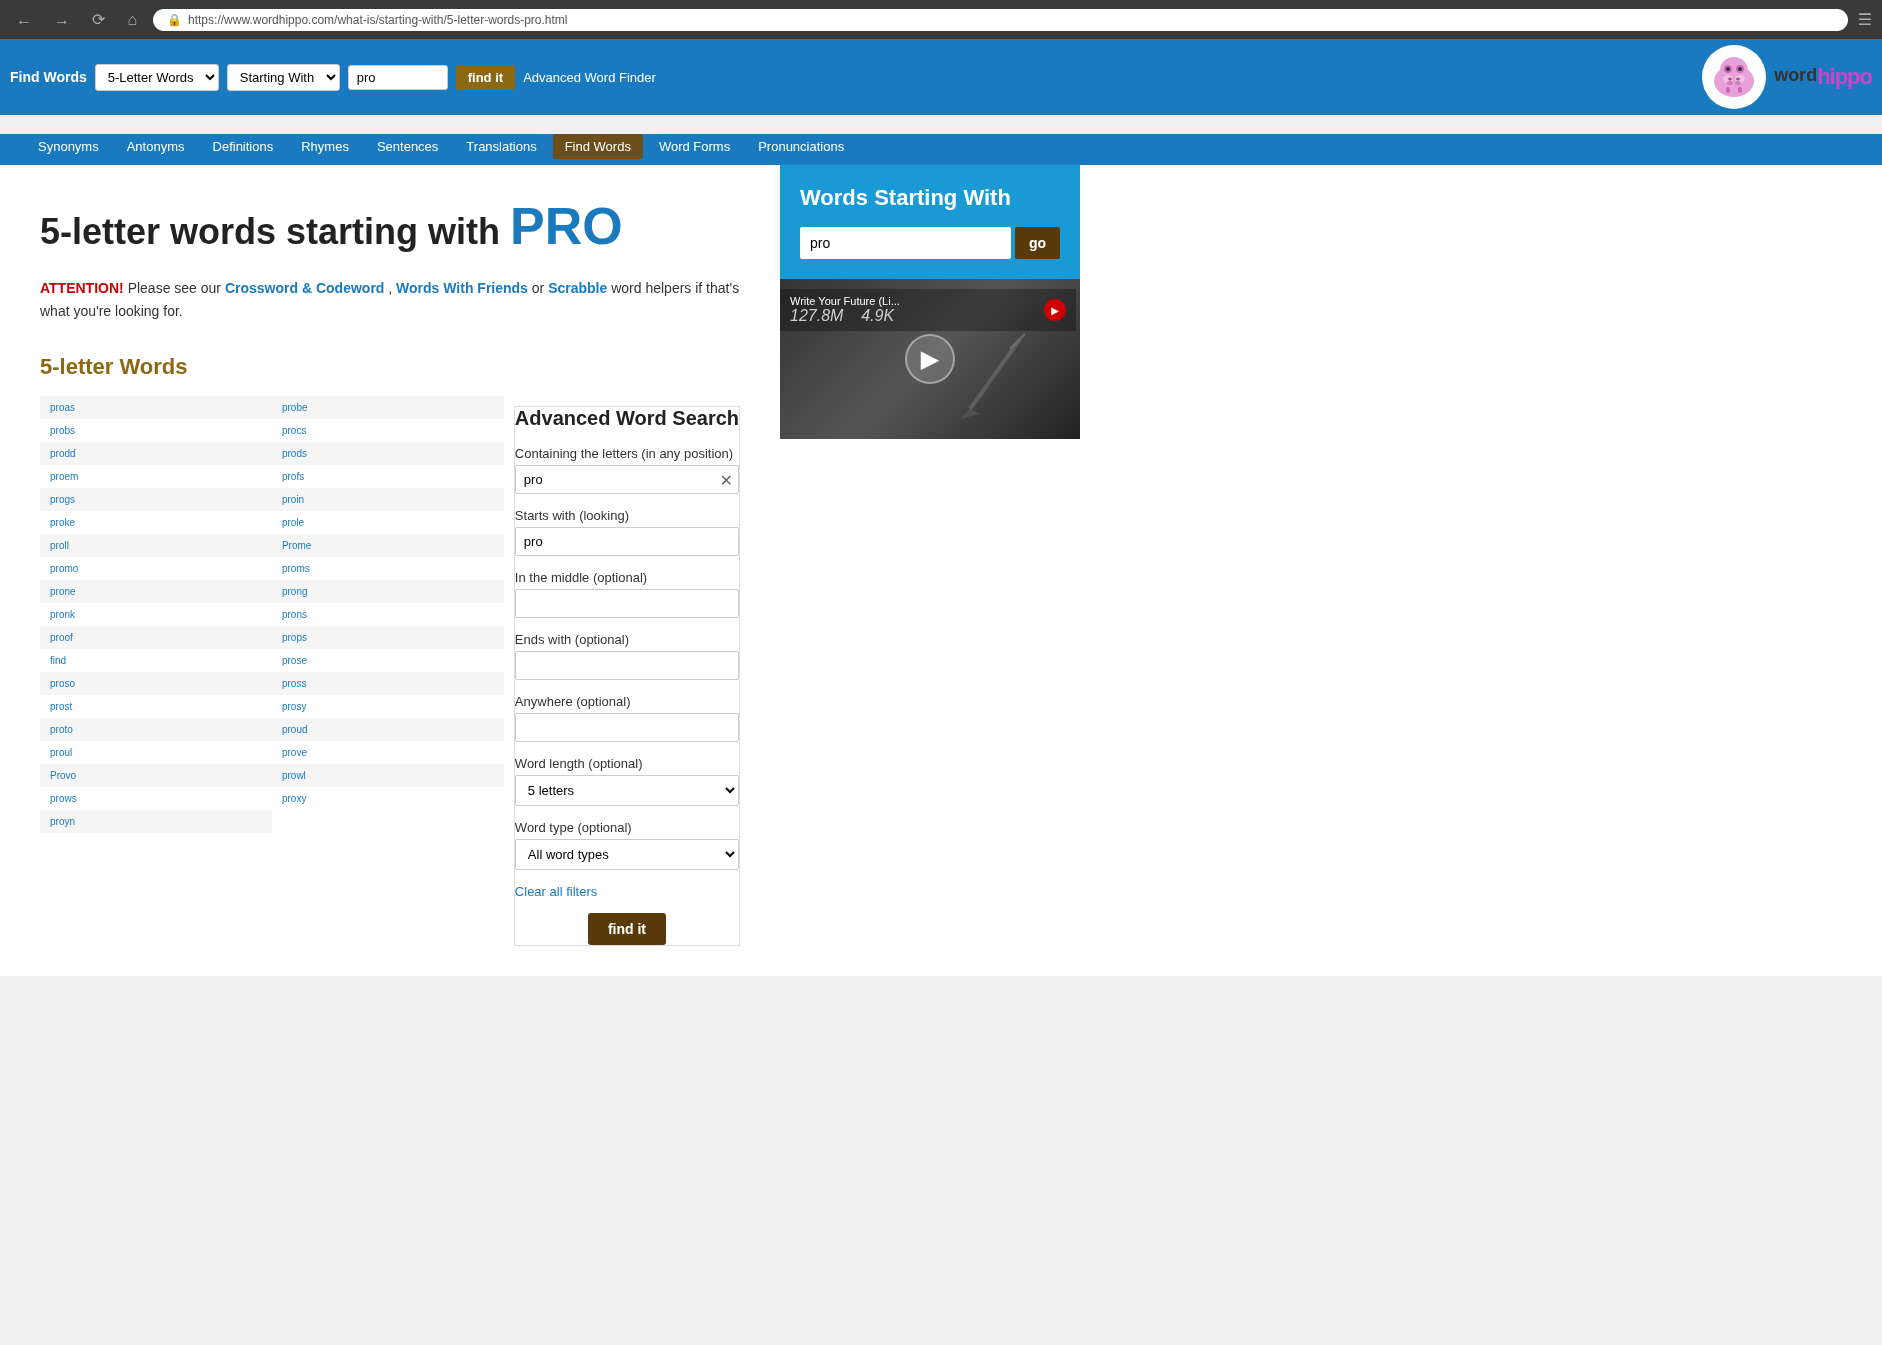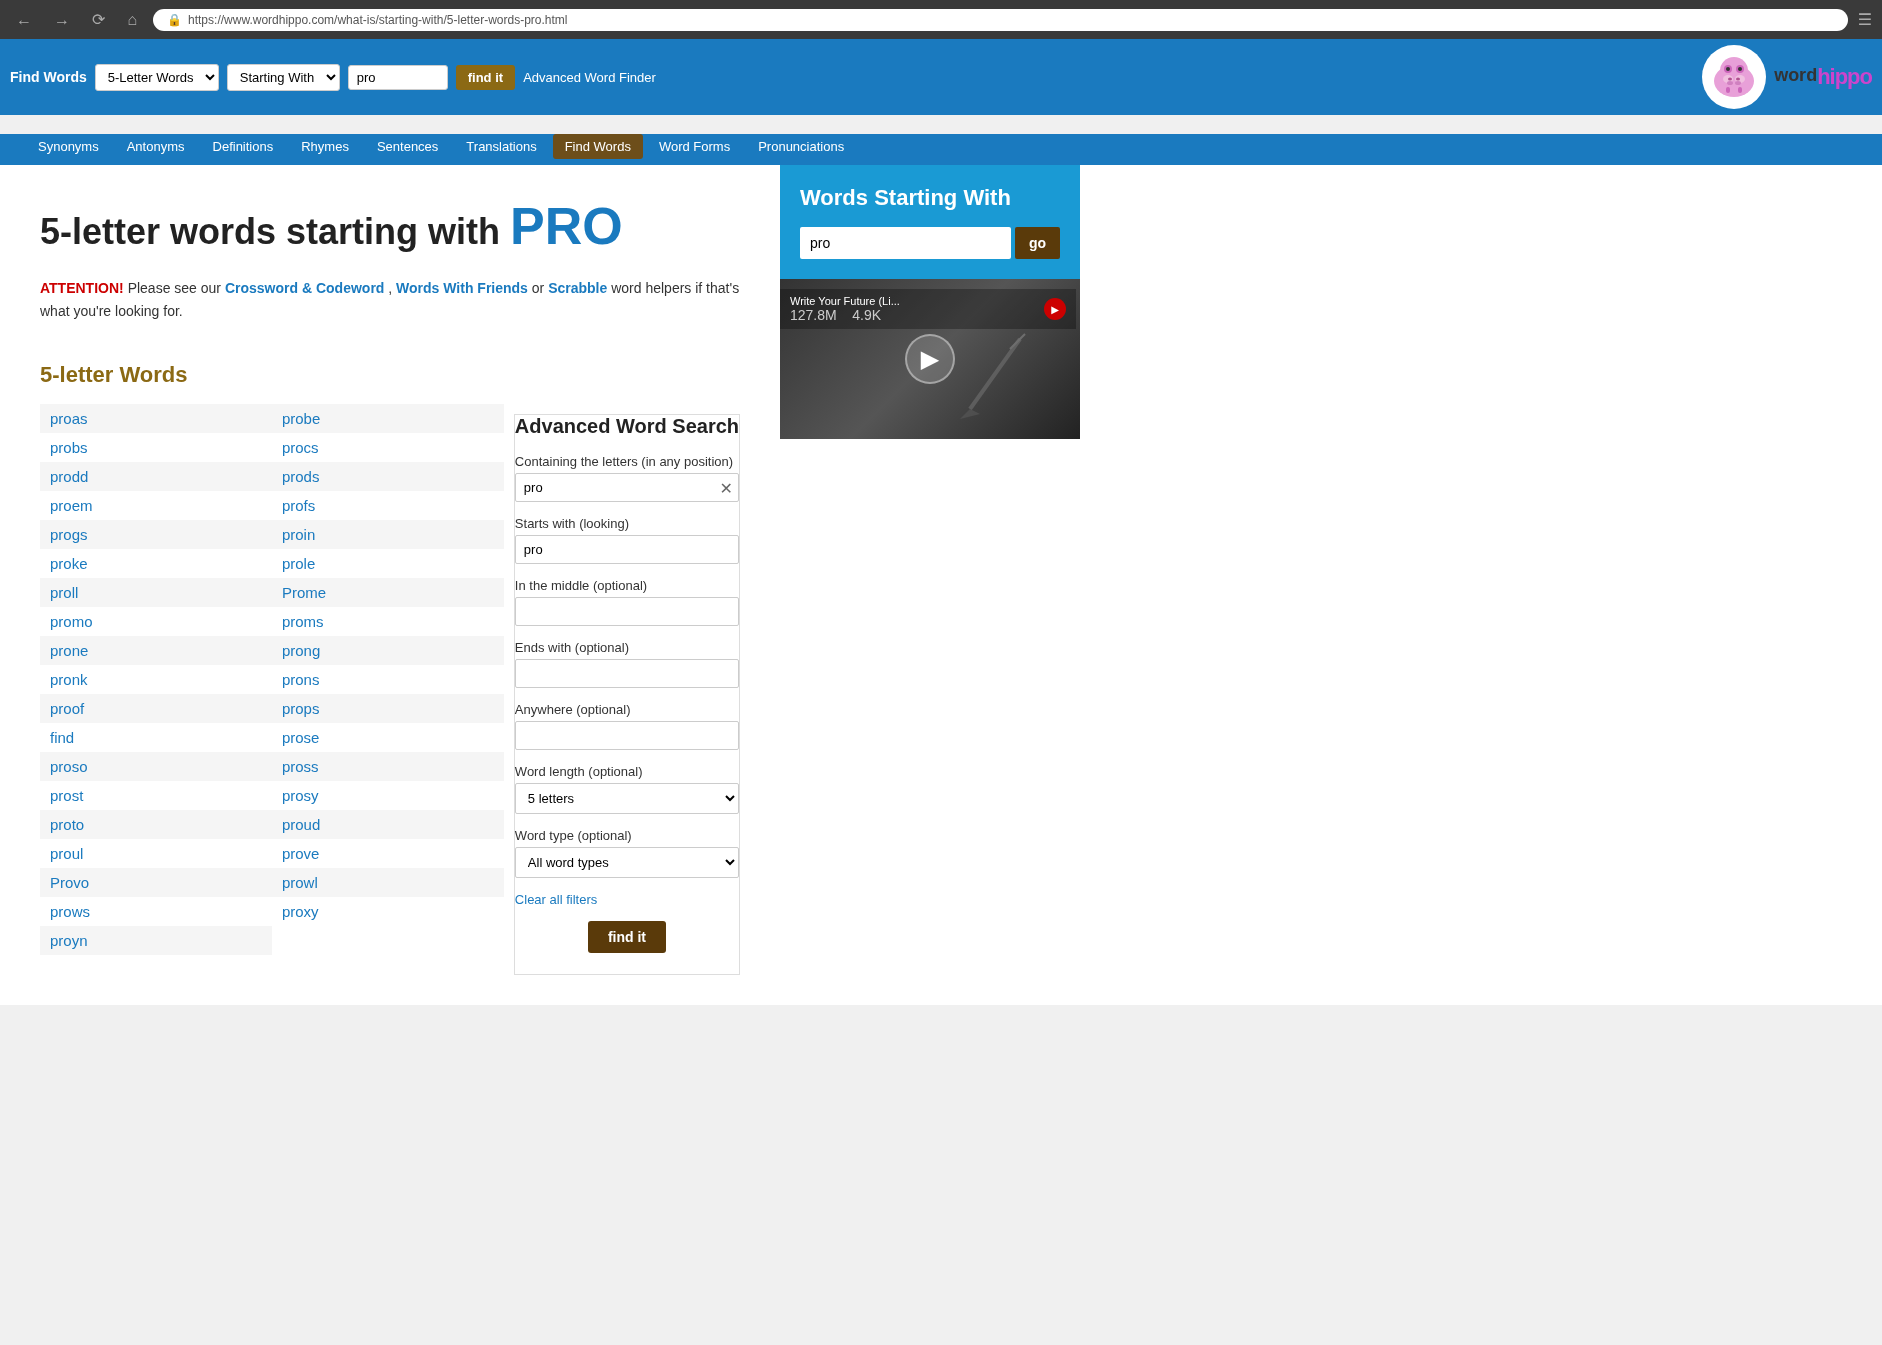--- a/index.html
+++ b/index.html
@@ -121,21 +121,21 @@
       margin-bottom: 20px;
       line-height: 1.2;
     }
     .page-title .pro-highlight {
       color: #1a7abf;
       font-size: 52px;
     }
 
     
     .attention-box {
-      margin-bottom: 40px;
+      margin-bottom: 32px;
       font-size: 14px;
       line-height: 1.6;
       color: #333;
     }
     .attention-label {
       color: #cc0000;
       font-weight: bold;
     }
     .attention-link {
       color: #1a7abf;
@@ -153,21 +153,21 @@
     .words-grid {
       display: grid;
       grid-template-columns: 1fr 1fr;
       gap: 0;
       margin-bottom: 20px;
     }
     .word-item {
       padding: 6px 10px;
       color: #1a7abf;
       text-decoration: none;
-      font-size: 15px;
+      font-size: 10px;
       cursor: pointer;
     }
     .word-item:nth-child(4n+1),
     .word-item:nth-child(4n+2) {
       background: #f5f5f5;
     }
 
     
     .advanced-search-panel {
       background: white;
@@ -322,21 +322,21 @@
       right: 4px;
       padding: 6px 10px;
       color: white;
       font-size: 12px;
       background: rgba(0,0,0,0.3);
       display: flex;
       justify-content: space-between;
       align-items: center;
     }
     .video-title { font-size: 11px; }
-    .video-stats { font-size: 14px; color: #ccc; }
+    .video-stats { font-size: 16px; color: #ccc; font-style: italic; }
     .video-channel-icon {
       width: 22px;
       height: 22px;
       background: #cc0000;
       border-radius: 50%;
       display: flex;
       align-items: center;
       justify-content: center;
       color: white;
       font-size: 10px;

